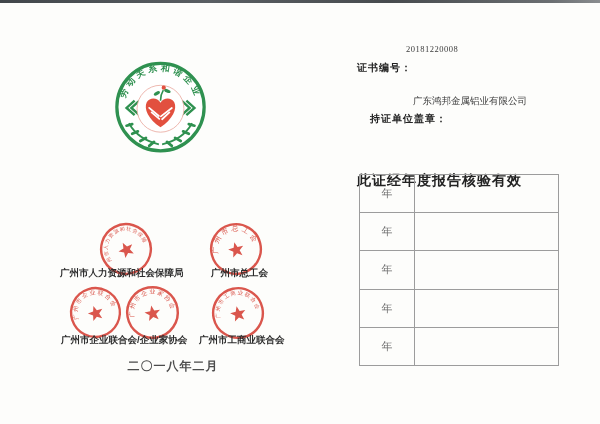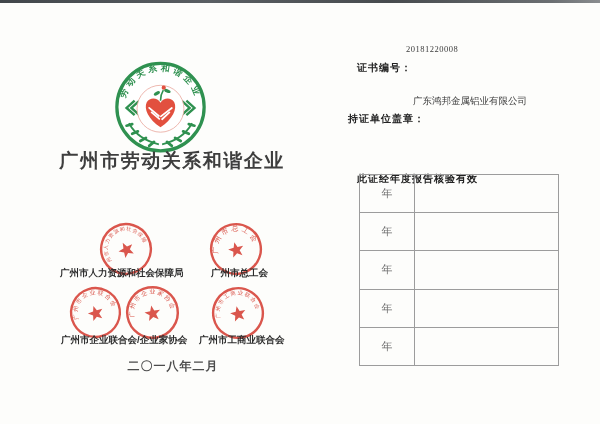--- a/index.html
+++ b/index.html
@@ -24,23 +24,23 @@
   .seal-label{
     font-size:9.5px;font-weight:bold;color:#2c2c2c;letter-spacing:0px;white-space:nowrap;
   }
   .date-line{left:61px;top:358px;width:224px;text-align:center;
     font-size:12px;color:#4c4c4c;letter-spacing:1px;font-weight:bold;}
   
   .field-label{font-size:10px;font-weight:bold;color:#222;letter-spacing:1px;white-space:nowrap;margin-top:20px;}
   .serif-val{font-family:"Liberation Serif","DejaVu Serif",serif;color:#3a3a3a;white-space:nowrap;}
   .cert-label{left:357px;top:41px;}
   .cert-value{left:406px;top:44px;font-size:8.5px;letter-spacing:.5px;text-align:center;}
-  .holder-label{left:348px;top:92px;}
+  .holder-label{left:370px;top:92px;}
   .holder-value{left:413px;top:95px;font-size:9.5px;text-align:center;}
-  .verify-heading{left:357px;top:152px;font-size:10px;}
+  .verify-heading{left:357px;top:152px;font-size:14px;}
   table.verify{
     position:absolute;left:359px;top:174px;width:200px;height:192px;
     border-collapse:collapse;table-layout:fixed;
   }
   table.verify td{
     border:1px solid #9c9c9c;
     font-size:11px;color:#6f6f6f;text-align:center;vertical-align:middle;
   }
   table.verify td.year{width:52px;}
   
@@ -97,21 +97,20 @@
         <path d="M60,54 C60,48 61,45 63.5,41" stroke="#2f9150" stroke-width="2" fill="none"></path>
         <ellipse cx="55.5" cy="45" rx="4.2" ry="2.1" fill="#2f9150" transform="rotate(-30 55.5 45)"></ellipse>
         <ellipse cx="68.5" cy="42" rx="4.2" ry="2.1" fill="#2f9150" transform="rotate(22 68.5 42)"></ellipse>
         <circle cx="64" cy="38" r="2.6" fill="#e2503f"></circle>
       </g>
     </g>
   </svg>
 </div>
 
 <div class="abs title-block">
-  <div class="title-line1">广州市劳动关系和谐企业</div>
 </div>
 
 <div class="abs seal" style="left:99px;top:222px;transform:rotate(-28deg);">
   <svg viewBox="0 0 100 100" width="54" height="54">
     <defs>
         <path id="sp1" d="M18.1,61.6 A34,34 0 1 1 81.9,61.6" fill="none"></path>
       </defs>
     <circle cx="50" cy="50" r="46" fill="none" stroke="#d8453a" stroke-width="4.5"></circle>
     <polygon points="50,37 53.7,46.9 64.3,47.4 56,53.9 58.8,64.1 50,58.3 41.2,64.1 44,53.9 35.7,47.4 46.3,46.9" fill="#d8453a"></polygon>
     <text class="seal-text" font-size="9.5" letter-spacing="1.5">

